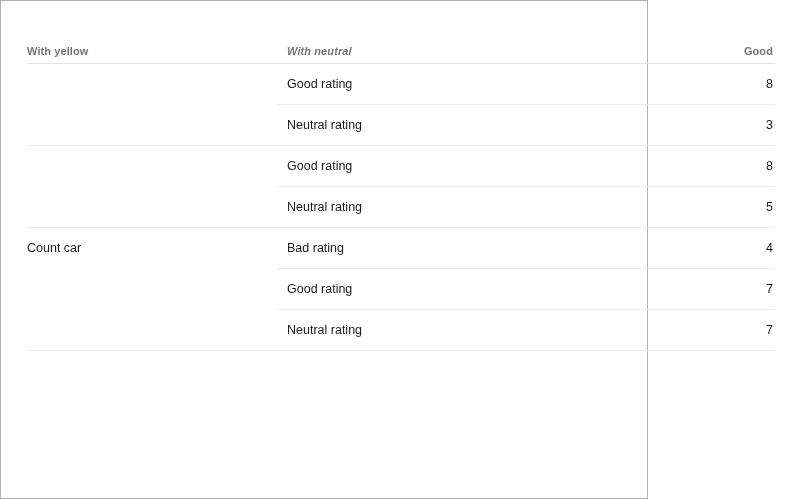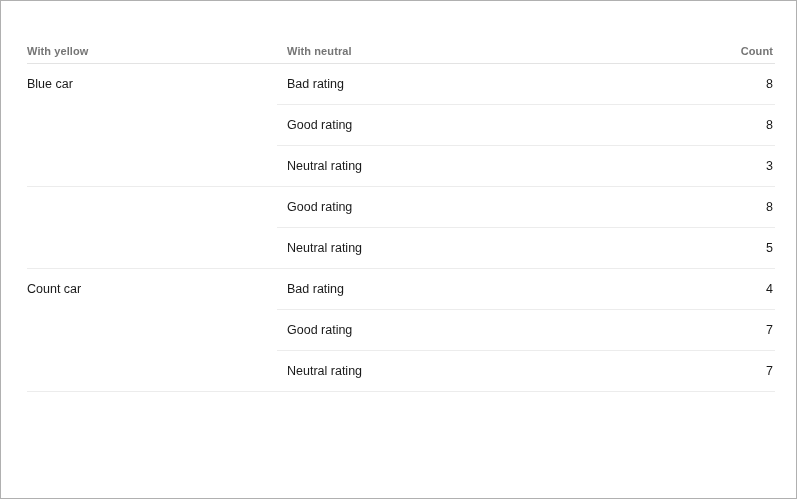--- a/index.html
+++ b/index.html
@@ -9,21 +9,21 @@
   }
   body {
     width: 797px;
     height: 499px;
     font-family: "Liberation Sans", sans-serif;
     color: #1a1a1a;
     overflow: hidden;
   }
   .page {
     position: relative;
-    width: 797px;
+    width: 648px;
     height: 499px;
     box-sizing: border-box;
     border: 1px solid #b0b0b0;
     background: #ffffff;
   }
   .table-wrap {
     position: absolute;
     left: 26px;
     top: 44px;
     width: 748px;
@@ -64,20 +64,21 @@
     border-bottom: 1px solid transparent;
   }
   table.grid tbody tr.group-last td.group-cell {
     border-bottom: 1px solid #ececec;
   }
   table.grid tbody td.sub-cell {
     padding-left: 10px;
   }
   table.grid thead th.sub-head {
     padding-left: 10px;
+    font-style: italic;
   }
   table.grid tbody td.count-cell {
     text-align: right;
     padding-right: 2px;
   }
   table.grid tbody tr:last-child td {
     border-bottom: 1px solid #ececec;
   }
 </style>
 </head>
@@ -88,29 +89,24 @@
     <table class="grid">
       <colgroup>
         <col class="c-group">
         <col class="c-sub">
         <col class="c-count">
       </colgroup>
       <thead>
         <tr>
           <th>With yellow</th>
           <th class="sub-head">With neutral</th>
-          <th class="num">Count</th>
+          <th class="num">Good</th>
         </tr>
       </thead>
       <tbody id="table-body">
-          <tr>
-            <td class="group-cell">Blue car</td>
-            <td class="sub-cell">Bad rating</td>
-            <td class="count-cell">8</td>
-          </tr>
           <tr>
             <td class="group-cell"></td>
             <td class="sub-cell">Good rating</td>
             <td class="count-cell">8</td>
           </tr>
           <tr class="group-last">
             <td class="group-cell"></td>
             <td class="sub-cell">Neutral rating</td>
             <td class="count-cell">3</td>
           </tr>

